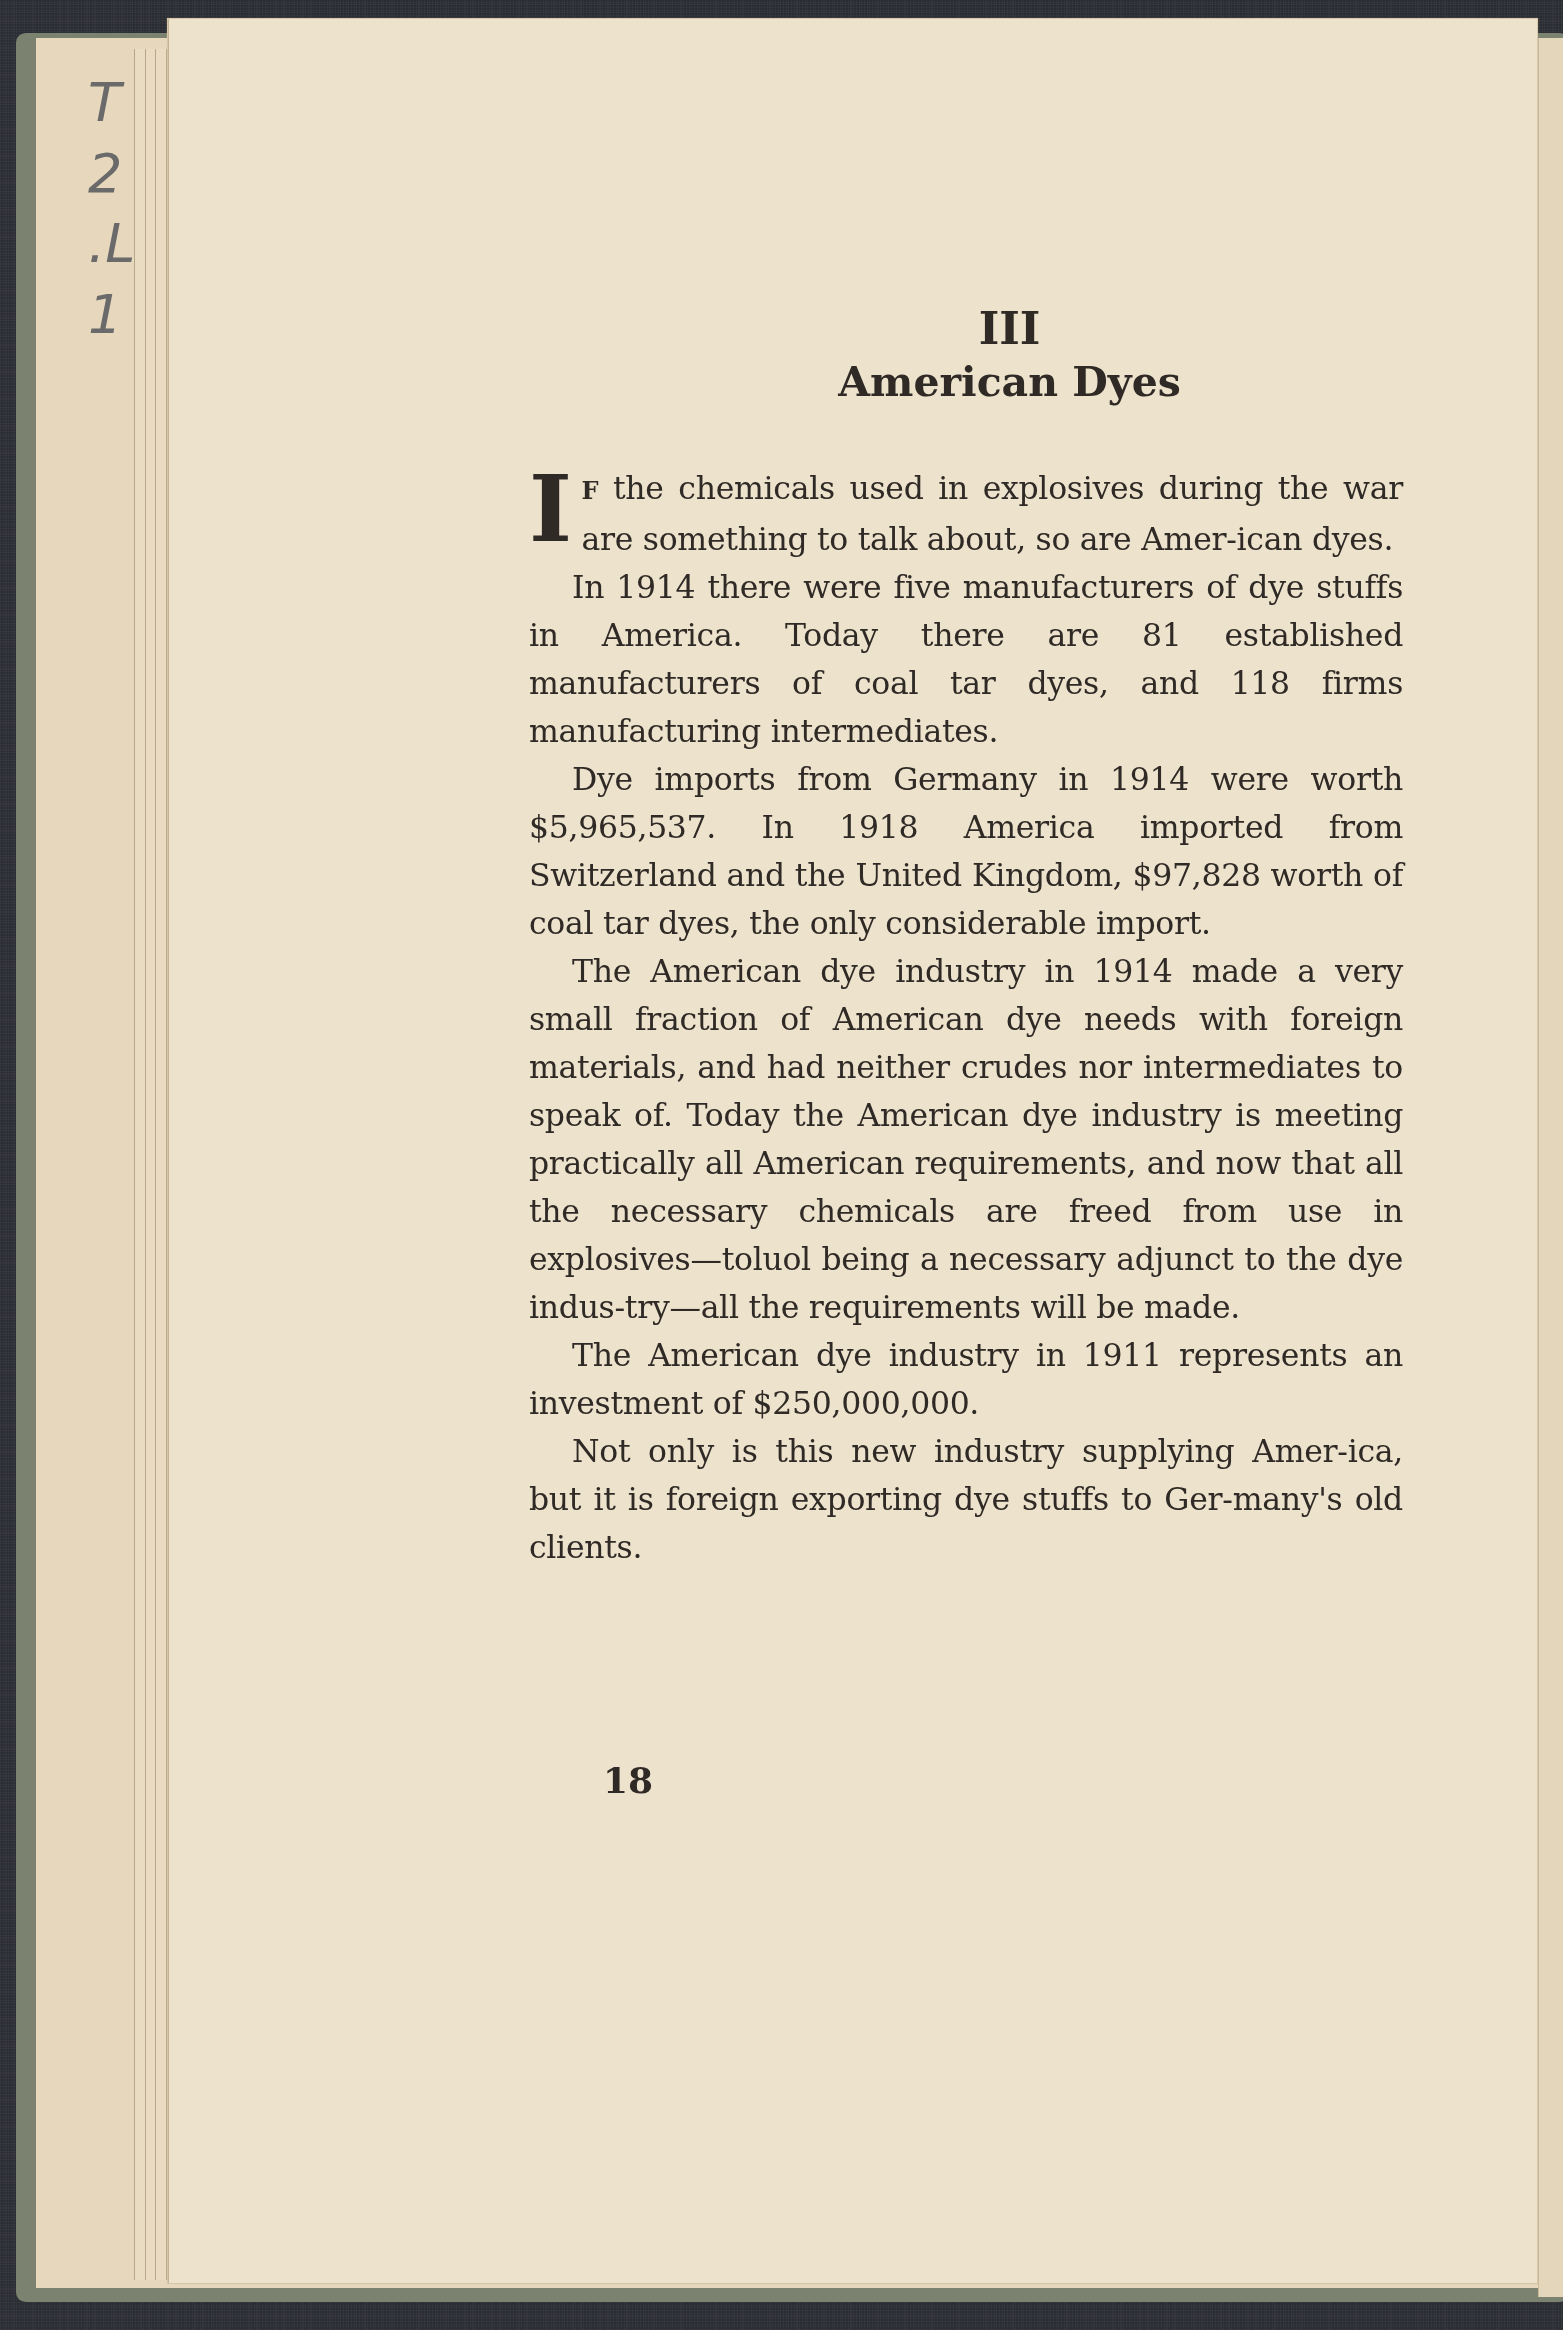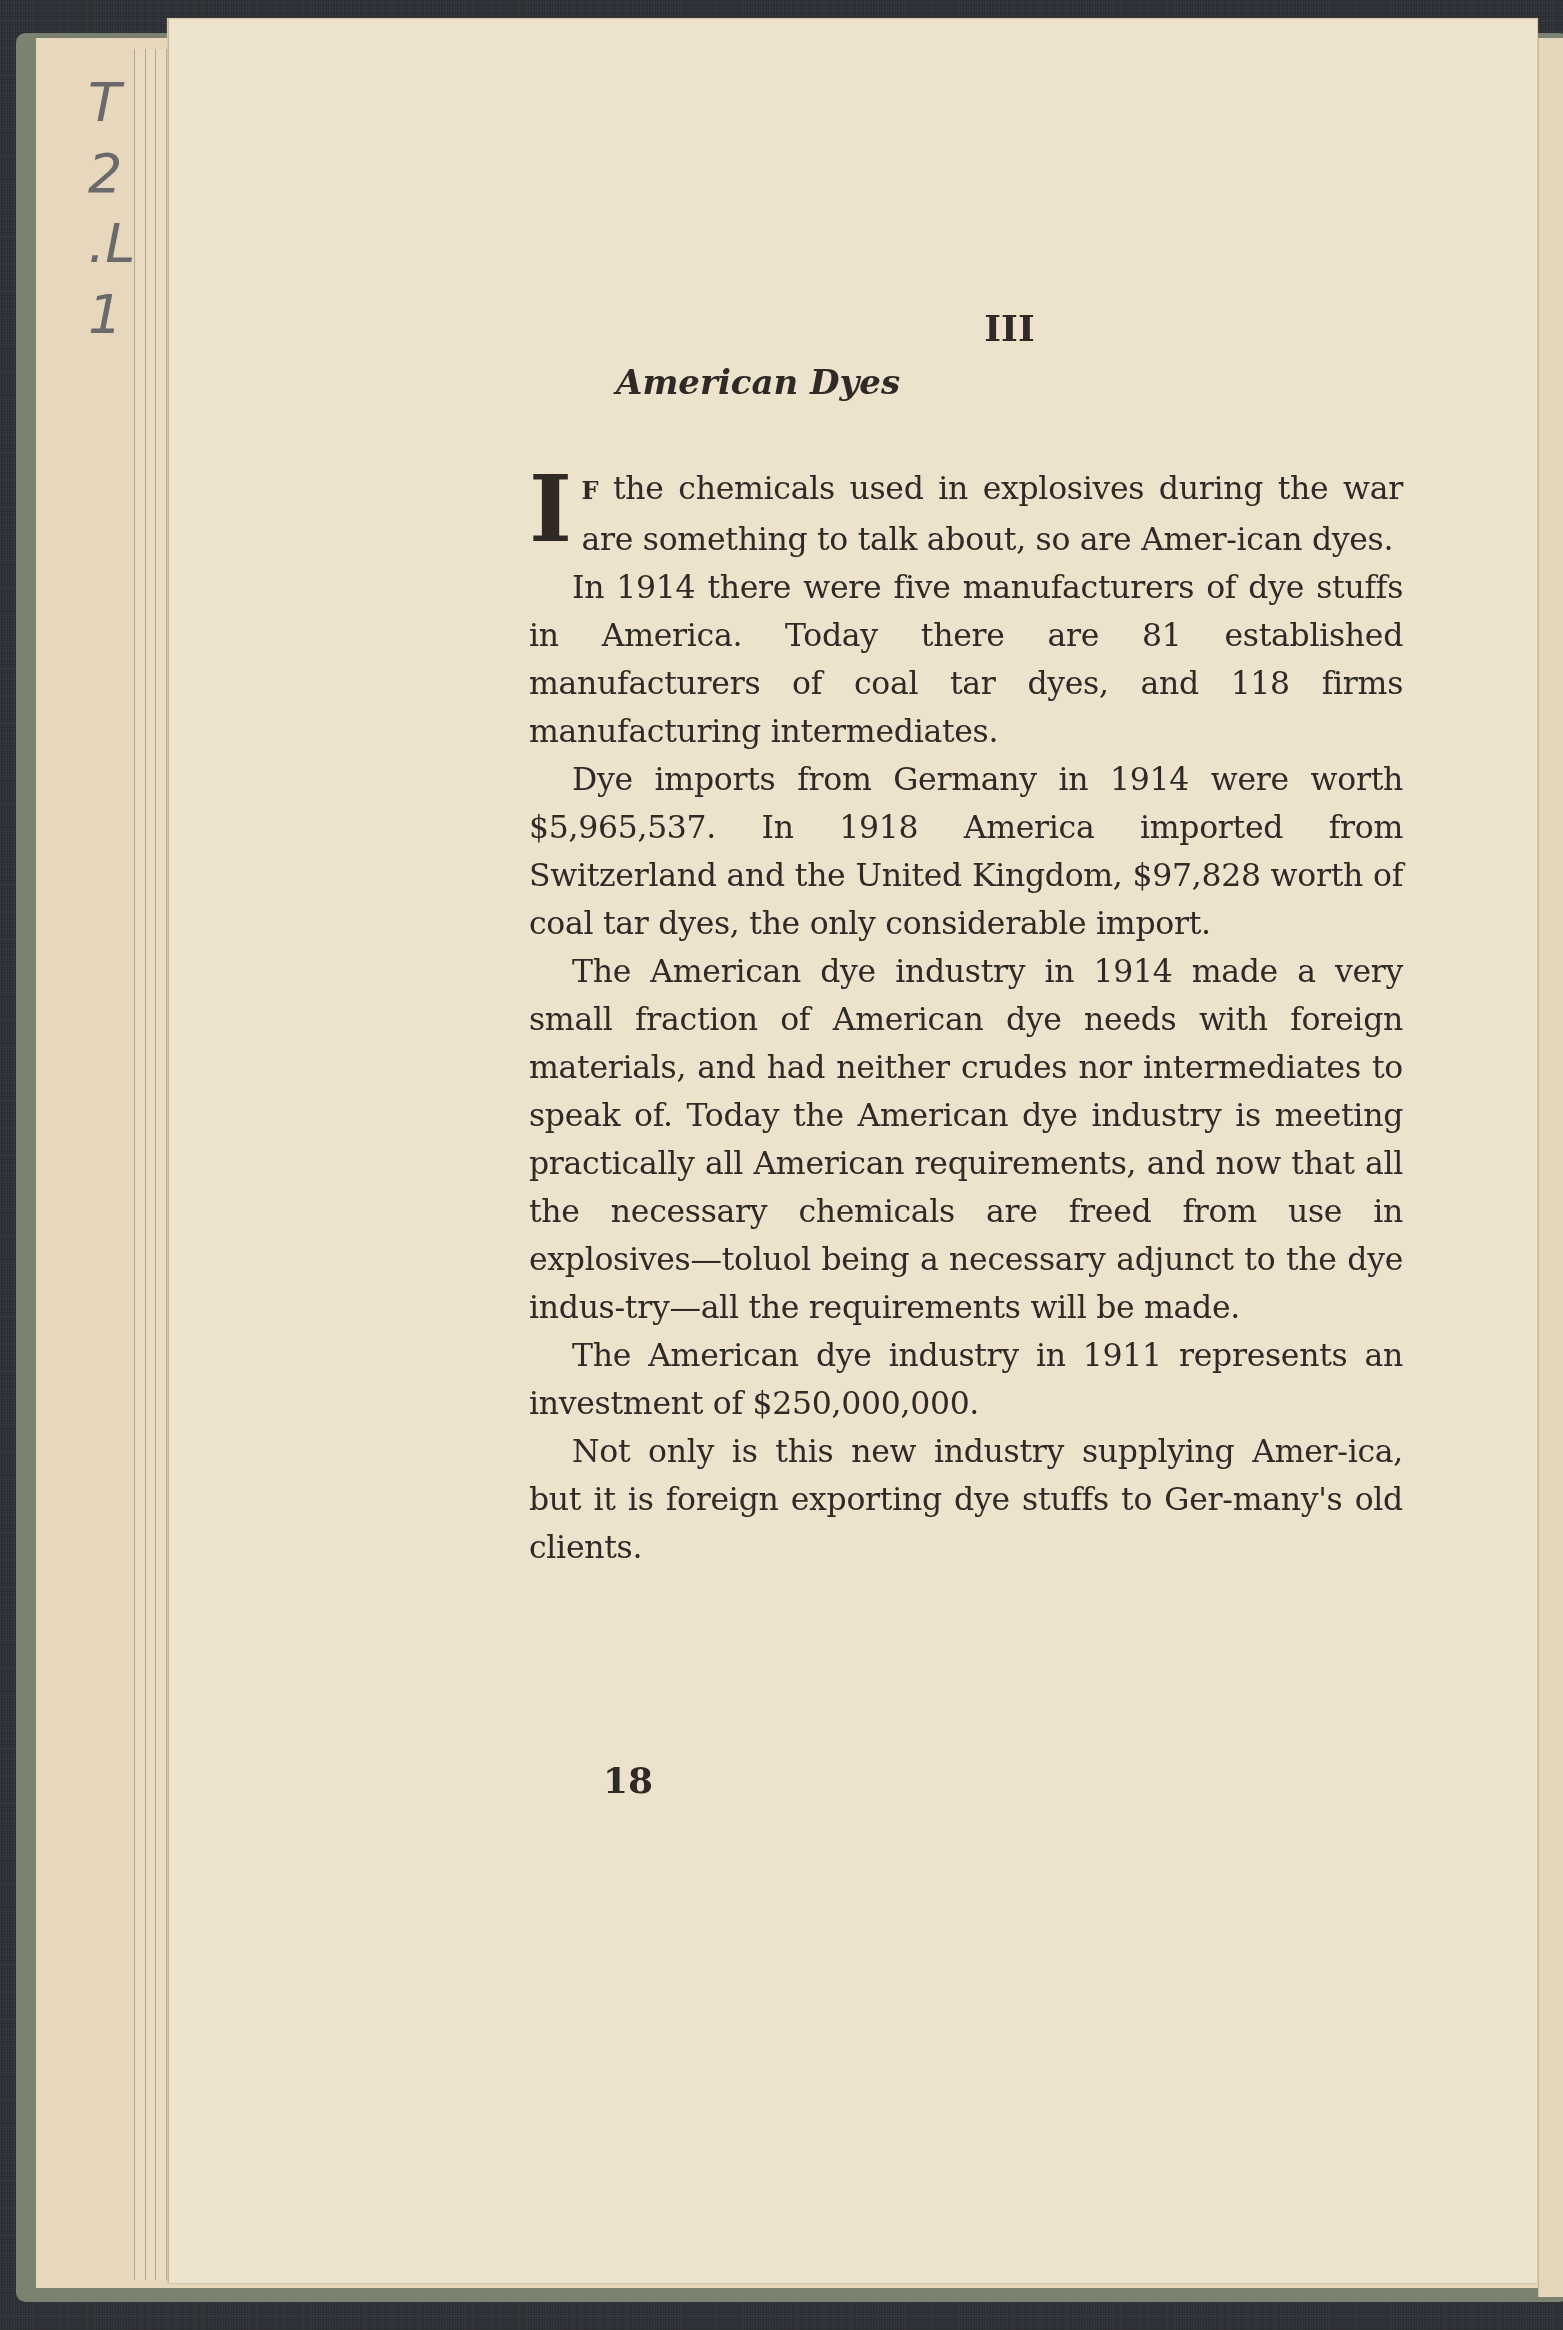--- a/index.html
+++ b/index.html
@@ -39,25 +39,25 @@
   }
   .pencil {
     position:absolute; left:52px; font-family:"DejaVu Sans", sans-serif;
     color:#6a6a6a; font-size:54px; font-style:italic; line-height:1;
   }
   .content {
     position:absolute; left:529px; top:304px; width:874px;
     font-family:"DejaVu Serif", serif; color:#2f2a26;
   }
   .chapter-num {
-    text-align:center; font-size:36px; font-weight:bold; margin-left:87px;
+    text-align:center; font-size:44px; font-weight:bold; margin-left:87px;
     height:49px; line-height:49px;
   }
   .chapter-title {
-    text-align:left; font-size:34px; font-style:italic; font-weight:bold;
+    text-align:center; font-size:41px; font-weight:bold;
     margin-left:87px; margin-top:5.4px; height:49px; line-height:49px;
   }
   .body-text {
     margin-top:57px; font-size:31.5px; line-height:48px; text-align:justify;
     letter-spacing:-0.3px;
   }
   .body-text p { margin:0; text-indent:43px; }
   .body-text p.first { text-indent:0; }
   .dropcap {
     float:left; font-size:92px; line-height:81px; font-weight:bold;

